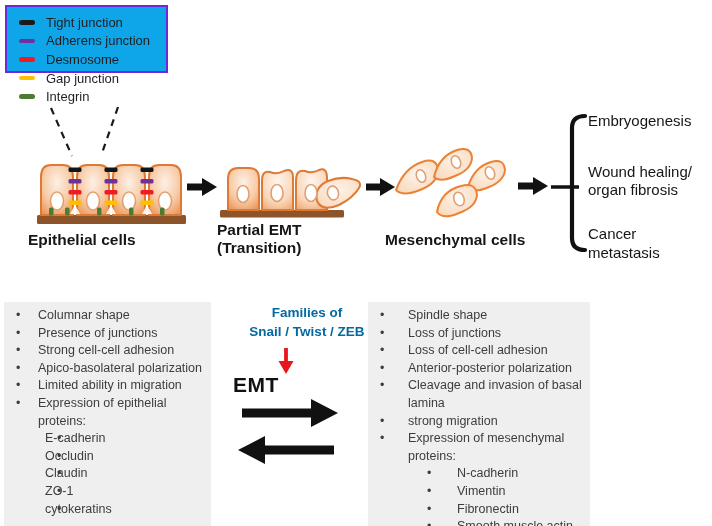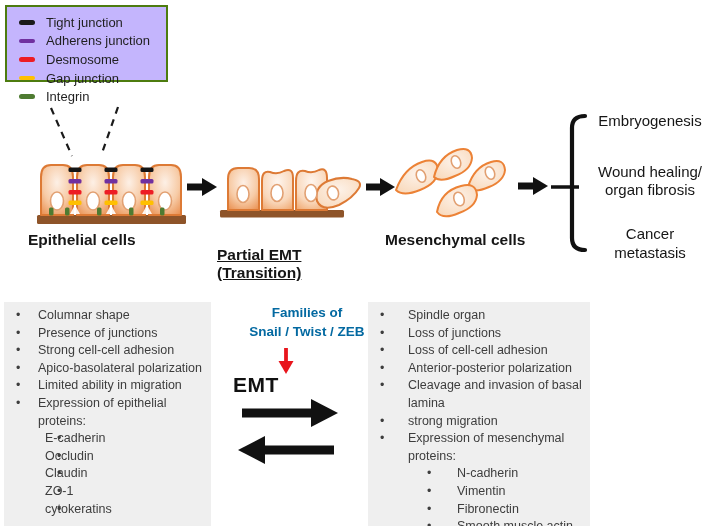--- a/index.html
+++ b/index.html
@@ -4,37 +4,37 @@
 <style>
   html,body { margin:0; padding:0; background:#ffffff; }
   .canvas {
     position:relative; width:712px; height:526px; overflow:hidden;
     background:#ffffff; font-family:"Liberation Sans", sans-serif;
   }
   .art { position:absolute; left:0; top:0; width:712px; height:526px; }
 
   
   .legend {
-    position:absolute; left:5px; top:5px; width:163px; height:77px;
-    background:#c4b5fd; border:2px solid #4d7c0f; box-sizing:border-box;
+    position:absolute; left:5px; top:5px; width:163px; height:68px;
+    background:#0ea5e9; border:2px solid #6d28d9; box-sizing:border-box;
     padding-top:6px;
   }
   .lrow { display:flex; align-items:center; height:18.6px; padding-left:12px; }
   .dash { width:16px; height:4.5px; border-radius:2.5px; margin-right:11px; flex:none; }
   .ltext { font-size:13px; color:#1f1f1f; white-space:nowrap; }
 
   
   .stage { position:absolute; font-weight:bold; font-size:15.5px; color:#161616; }
   .pre { white-space:pre-line; }
   .label-epithelial { left:28px; top:231px; width:164px; }
-  .label-partial    { left:217px; top:246px; width:134px; line-height:18px;text-decoration:underline; }
+  .label-partial    { left:217px; top:221px; width:134px; line-height:18px; }
   .label-mesen      { left:385px; top:231px; width:156px; }
 
   
-  .outcome { position:absolute; left:588px; width:124px; font-size:15px; color:#161616; text-align:center; }
+  .outcome { position:absolute; left:588px; width:124px; font-size:15px; color:#161616; }
   .outcome1 { top:112px; }
   .outcome2 { top:163px; line-height:17.5px; }
   .outcome3 { top:224px; line-height:19px; }
 
   
   .families {
     position:absolute; left:212px; top:304px; width:150px;
     font-weight:bold; font-size:13.5px; line-height:18.5px; text-align:center;
   }
   .emt-label, .met-label {
@@ -244,21 +244,21 @@
     <div class="li l1">Limited ability in migration</div>
     <div class="li l1">Expression of epithelial proteins:</div>
     <div class="li l2">E-cadherin</div>
     <div class="li l2">Occludin</div>
     <div class="li l2">Claudin</div>
     <div class="li l2">ZO-1</div>
     <div class="li l2">cytokeratins</div>
   </div>
 
   <div class="fbox box-right">
-    <div class="li l1">Spindle organ</div>
+    <div class="li l1">Spindle shape</div>
     <div class="li l1">Loss of junctions</div>
     <div class="li l1">Loss of cell-cell adhesion</div>
     <div class="li l1">Anterior-posterior polarization</div>
     <div class="li l1">Cleavage and invasion of basal lamina</div>
     <div class="li l1">strong migration</div>
     <div class="li l1">Expression of mesenchymal proteins:</div>
     <div class="li l2">N-cadherin</div>
     <div class="li l2">Vimentin</div>
     <div class="li l2">Fibronectin</div>
     <div class="li l2">Smooth muscle actin</div>

